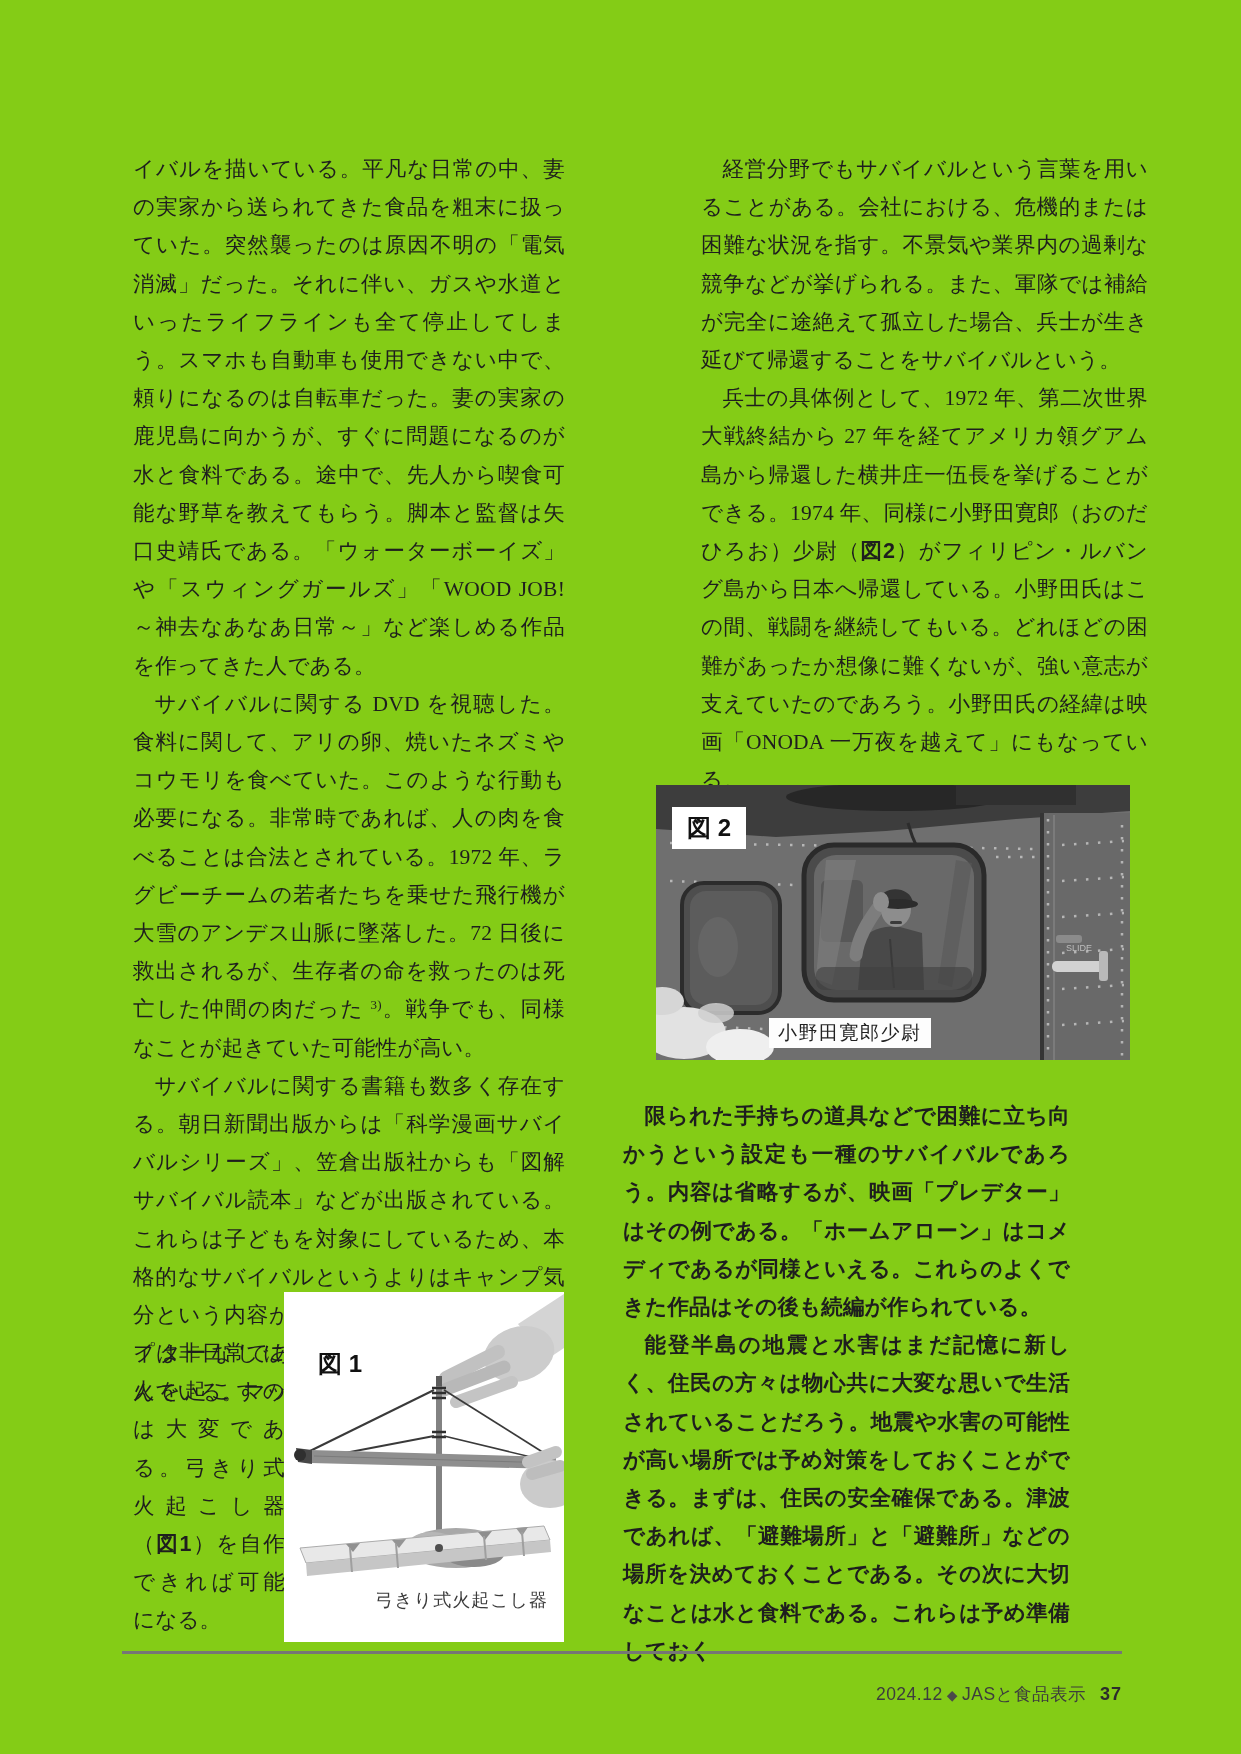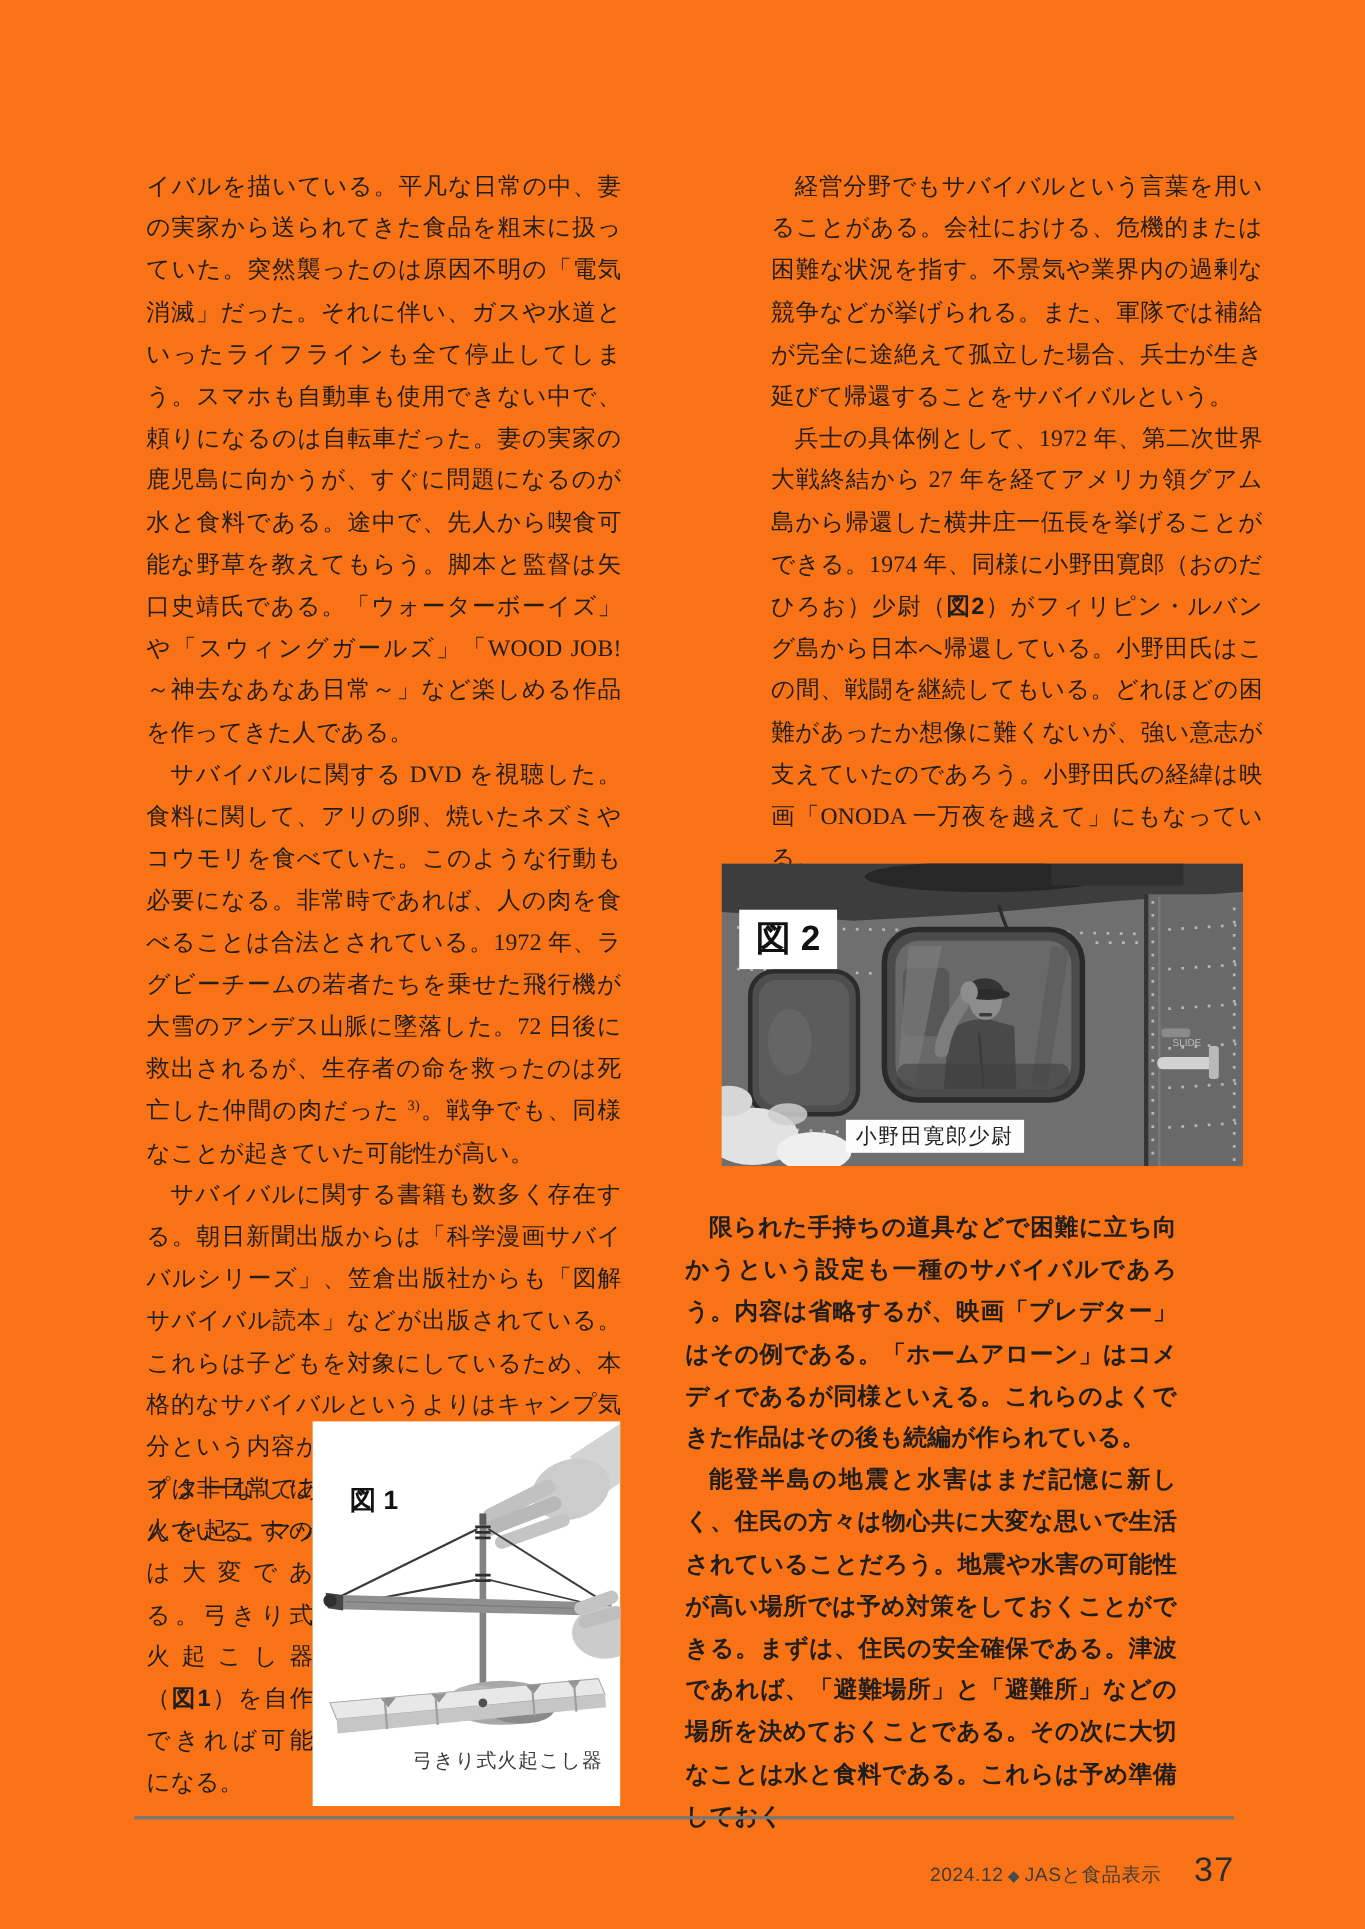--- a/index.html
+++ b/index.html
@@ -1,21 +1,21 @@
 <!DOCTYPE html>
 <html><head>
 <meta charset="utf-8">
 <style>
   * { margin:0; padding:0; box-sizing:border-box; }
   html,body { background:#ffffff; }
   body {
     width:1241px; height:1754px; position:relative; overflow:hidden;
     font-family:"Liberation Serif","DejaVu Serif",serif; color:#1e1e1e;
   }
-  .page { position:absolute; inset:0; background:#f97316; }
+  .page { position:absolute; inset:0; background:#84cc16; }
 
   
   .col {
     position:absolute;
     font-size:21.5px; line-height:38.2px;
     text-align:justify; text-justify:inter-character;
     letter-spacing:0.2px;
   }
   .col-left-top   { left:133px; top:150px;  width:432px; }
   .col-left-wrap  { left:133px; top:1334px; width:152px; }
@@ -40,45 +40,45 @@
   .fig1-cap {
     position:absolute; right:16px; top:296px;
     font-family:Liberation Mono, monospace;
     font-size:18px; color:#3b3b3b; letter-spacing:1px;
   }
 
   
   .fig2 { position:absolute; left:656px; top:785px; width:474px; height:275px; }
   .fig2 svg { position:absolute; inset:0; width:100%; height:100%; display:block; }
   .fig2-label {
-    position:absolute; left:16px; top:42px;
+    position:absolute; left:16px; top:22px;
     background:#ffffff; padding:5px 15px;
     font-family:"Liberation Sans","DejaVu Sans",sans-serif;
-    font-weight:bold; font-size:32px; color:#111;text-align:center;
+    font-weight:bold; font-size:24px; color:#111;text-align:center;
   }
   .fig2-cap {
     position:absolute; left:113px; bottom:12px;
     background:#fdfdfd; padding:2px 9px;
     font-family:"Liberation Sans","DejaVu Sans",sans-serif;
     font-size:19px; color:#222; letter-spacing:1.5px;
   }
 
   
   .footer-rule {
     position:absolute; left:122px; top:1651px; width:1000px; height:3px;
     background:#767676;
   }
   .footer {
     position:absolute; left:122px; top:1682px; width:1000px;
     display:flex; justify-content:flex-end; align-items:baseline;
     font-family:"Liberation Sans","DejaVu Sans",sans-serif;
     color:#3d3d3d; font-size:17.5px; letter-spacing:0.5px;text-align:right;
   }
   .footer .diamond { font-size:14px; color:#4a4a4a; margin:0 4px; }
-  .footer .pagenum { font-size:31px; color:#2c2c2c; margin-left:30px; letter-spacing:1px; }
+  .footer .pagenum { font-size:18px; color:#2c2c2c; margin-left:14px; letter-spacing:1px;font-weight:bold; }
 </style>
 </head>
 <body>
 
 <div class="page">
 
   <div class="col col-left-top">
       <p class="para"><span>イバルを描いている。平凡な日常の中、妻の実家から送られてきた食品を粗末に扱っていた。突然襲ったのは原因不明の「電気消滅」だった。それに伴い、ガスや水道といったライフラインも全て停止してしまう。スマホも自動車も使用できない中で、頼りになるのは自転車だった。妻の実家の鹿児島に向かうが、すぐに問題になるのが水と食料である。途中で、先人から喫食可能な野草を教えてもらう。脚本と監督は矢口史靖氏である。「ウォーターボーイズ」や「スウィングガールズ」「WOOD JOB! ～神去なあなあ日常～」など楽しめる作品を作ってきた人である。</span></p>
       <p class="para indent"><span>サバイバルに関する DVD を視聴した。食料に関して、アリの卵、焼いたネズミやコウモリを食べていた。このような行動も必要になる。非常時であれば、人の肉を食べることは合法とされている。1972 年、ラグビーチームの若者たちを乗せた飛行機が大雪のアンデス山脈に墜落した。72 日後に救出されるが、生存者の命を救ったのは死亡した仲間の肉だった </span><sup>3)</sup><span>。戦争でも、同様なことが起きていた可能性が高い。</span></p>
       <p class="para indent"><span>サバイバルに関する書籍も数多く存在する。朝日新聞出版からは「科学漫画サバイバルシリーズ」、笠倉出版社からも「図解サバイバル読本」などが出版されている。これらは子どもを対象にしているため、本格的なサバイバルというよりはキャンプ気分という内容が多いようだ。確かにキャンプは非日常であり、サバイバルの要素を含んでいる。マッチやラ</span></p>

